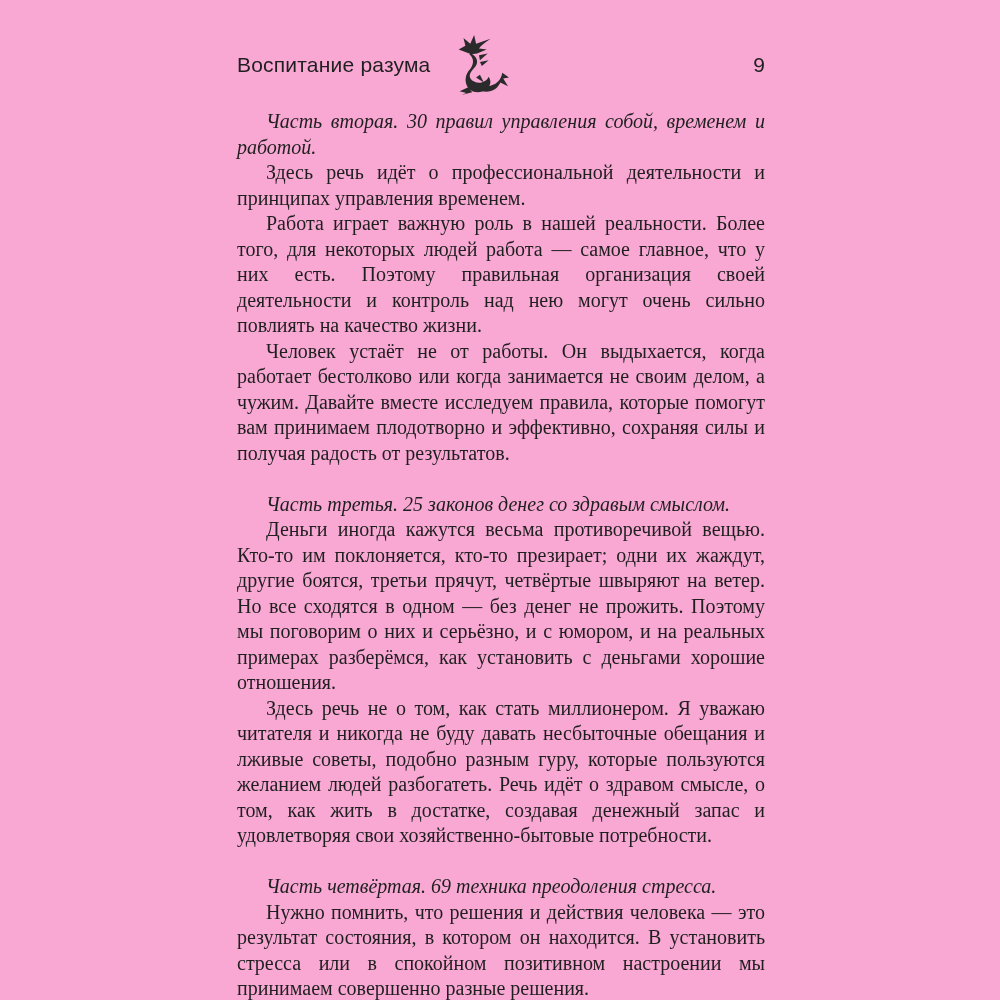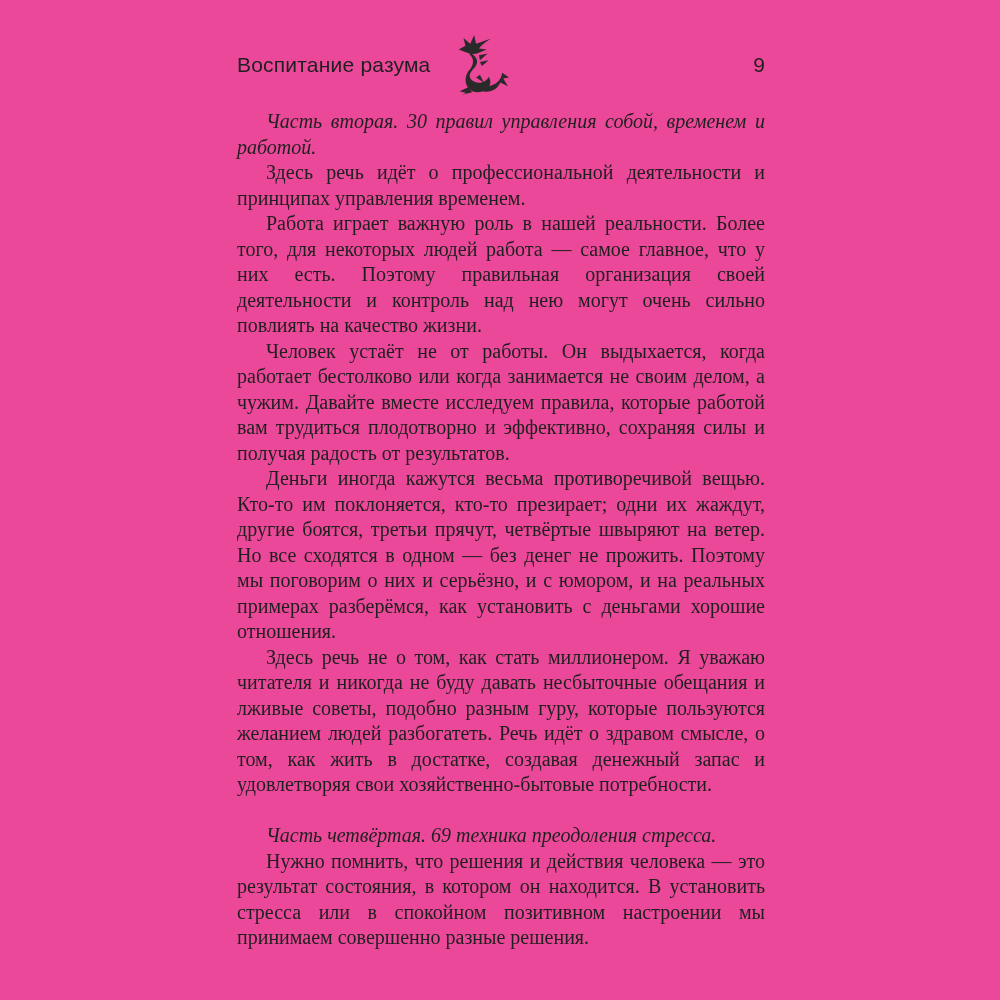--- a/index.html
+++ b/index.html
@@ -4,21 +4,21 @@
 <style>
   html, body {
     margin: 0;
     padding: 0;
     background: #ffffff;
   }
   .page {
     position: relative;
     width: 1000px;
     height: 1000px;
-    background: #ec4899;
+    background: #f9a8d4;
     color: #1f1f1f;
     font-family: "Liberation Serif", serif;
     overflow: hidden;
   }
   .column {
     position: absolute;
     left: 237px;
     top: 33px;
     width: 528px;
   }
@@ -100,21 +100,22 @@
           </g>
         </svg>
       </span>
       <span class="page-number">9</span>
     </div>
 
     <div class="body-text">
       <p class="section-heading">Часть вторая. 30 правил управления собой, временем и работой.</p>
       <p>Здесь речь идёт о профессиональной деятельности и принципах управления временем.</p>
       <p>Работа играет важную роль в нашей реальности. Более того, для некоторых людей работа — самое главное, что у них есть. Поэтому правильная организация своей деятельности и контроль над нею могут очень сильно повлиять на качество жизни.</p>
-      <p>Человек устаёт не от работы. Он выдыхается, когда работает бестолково или когда занимается не своим делом, а чужим. Давайте вместе исследуем правила, которые работой вам трудиться плодотворно и эффективно, сохраняя силы и получая радость от результатов.</p>
+      <p>Человек устаёт не от работы. Он выдыхается, когда работает бестолково или когда занимается не своим делом, а чужим. Давайте вместе исследуем правила, которые помогут вам принимаем плодотворно и эффективно, сохраняя силы и получая радость от результатов.</p>
+      <p class="section-heading gap-before">Часть третья. 25 законов денег со здравым смыслом.</p>
       <p>Деньги иногда кажутся весьма противоречивой вещью. Кто-то им поклоняется, кто-то презирает; одни их жаждут, другие боятся, третьи прячут, четвёртые швыряют на ветер. Но все сходятся в одном — без денег не прожить. Поэтому мы поговорим о них и серьёзно, и с юмором, и на реальных примерах разберёмся, как установить с деньгами хорошие отношения.</p>
       <p>Здесь речь не о том, как стать миллионером. Я уважаю читателя и никогда не буду давать несбыточные обещания и лживые советы, подобно разным гуру, которые пользуются желанием людей разбогатеть. Речь идёт о здравом смысле, о том, как жить в достатке, создавая денежный запас и удовлетворяя свои хозяйственно-бытовые потребности.</p>
       <p class="section-heading gap-before">Часть четвёртая. 69 техника преодоления стресса.</p>
       <p>Нужно помнить, что решения и действия человека — это результат состояния, в котором он находится. В установить стресса или в спокойном позитивном настроении мы принимаем совершенно разные решения.</p>
     </div>
 
   </div>
 </div>
 
 </body></html>

